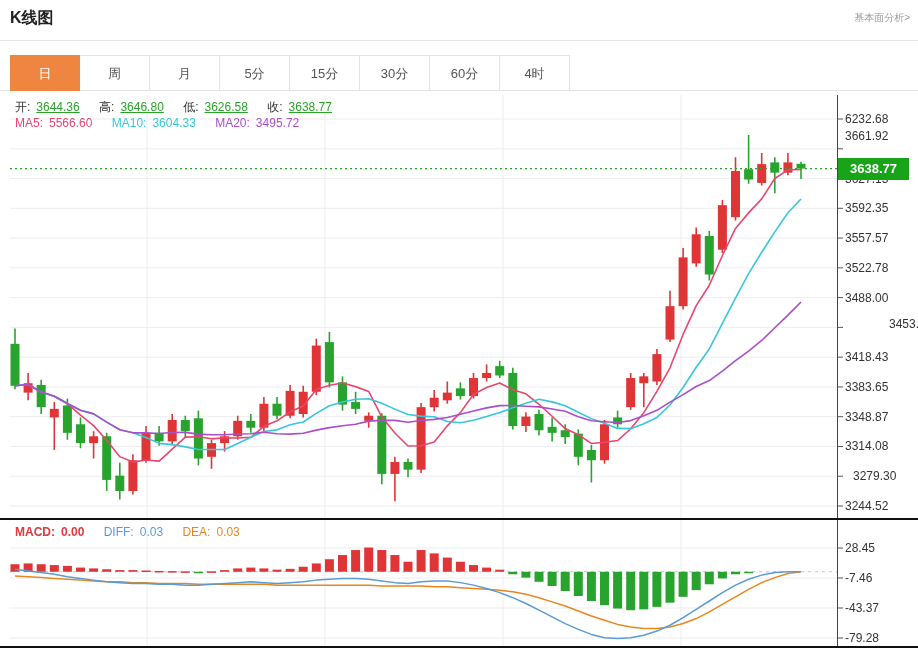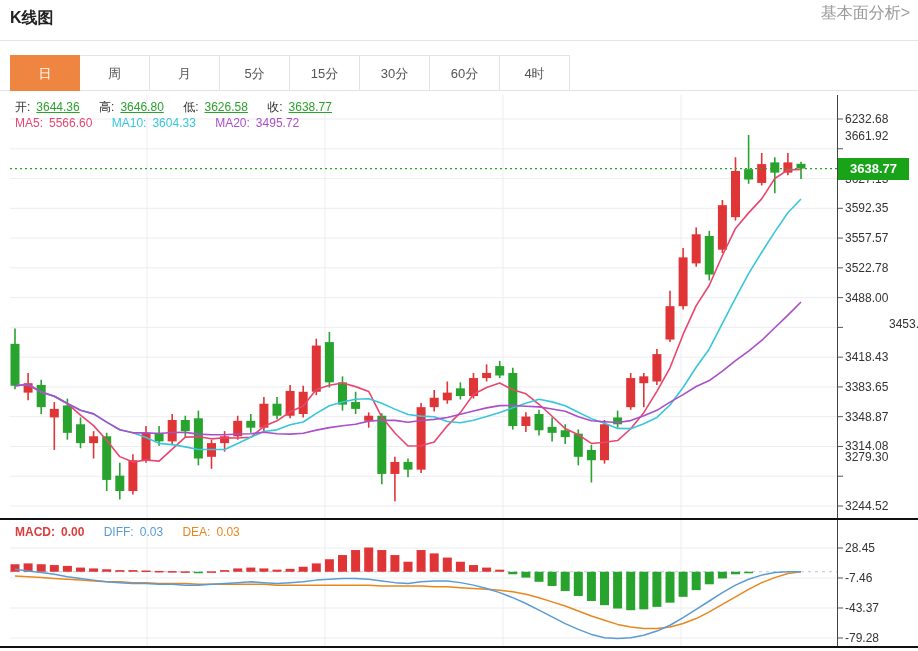--- a/index.html
+++ b/index.html
@@ -1,19 +1,19 @@
 <!DOCTYPE html>
 <html><head>
 <meta charset="utf-8">
 <style>
   html,body{margin:0;padding:0;background:#fff;}
   .page{position:relative;width:918px;height:651px;background:#fff;overflow:hidden;
         font-family:"Liberation Sans",sans-serif;}
   .title{position:absolute;left:10px;top:8px;font-size:16px;font-weight:bold;color:#222;}
-  .fund-link{position:absolute;right:8px;top:3px;font-size:16px;color:#999;cursor:pointer;}
+  .fund-link{position:absolute;right:8px;top:11px;font-size:10px;color:#999;cursor:pointer;}
   .title-sep{position:absolute;left:0;right:0;top:40px;border-top:1px solid #e5e5e5;}
   .tabs{position:absolute;left:10px;top:55px;display:flex;z-index:2;}
   .tab{width:70px;height:36px;line-height:36px;text-align:center;font-size:13px;color:#555;
        background:#fff;border:1px solid #e3e3e3;border-left:none;cursor:pointer;box-sizing:border-box;}
   .tab:first-child{border-left:1px solid #e3e3e3;}
   .tab.active{background:#ee8540;border-color:#ee8540;color:#fff;}
   .tabs-sep{position:absolute;left:0;right:0;top:90px;border-top:1px solid #e3e3e3;}
   svg{position:absolute;left:0;}
   #main-svg{top:95px;}
   #macd-svg{top:520px;}
@@ -319,19 +319,19 @@
     <div class="axis-label" style="top: 170.542px;">3627.13</div>
     <div class="axis-label" style="top: 200.308px;">3592.35</div>
     <div class="axis-label" style="top: 230.075px;">3557.57</div>
     <div class="axis-label" style="top: 259.85px;">3522.78</div>
     <div class="axis-label" style="top: 289.617px;">3488.00</div>
     <div class="axis-label" style="top: 316px; margin-left: 44px;">3453.22</div>
     <div class="axis-label" style="top: 349.158px;">3418.43</div>
     <div class="axis-label" style="top: 378.925px;">3383.65</div>
     <div class="axis-label" style="top: 408.692px;">3348.87</div>
     <div class="axis-label" style="top: 438.467px;">3314.08</div>
-    <div class="axis-label" style="top: 449px;">3279.30</div>
+    <div class="axis-label" style="top: 468px; margin-left: 8px;">3279.30</div>
     <div class="axis-label" style="top: 498px;">3244.52</div>
     <div class="axis-label" style="top: 540px;">28.45</div>
     <div class="axis-label" style="top: 569.999px;">-7.46</div>
     <div class="axis-label" style="top: 599.998px;">-43.37</div>
     <div class="axis-label" style="top: 629.998px;">-79.28</div>
   </div>
 
 </body></html>

